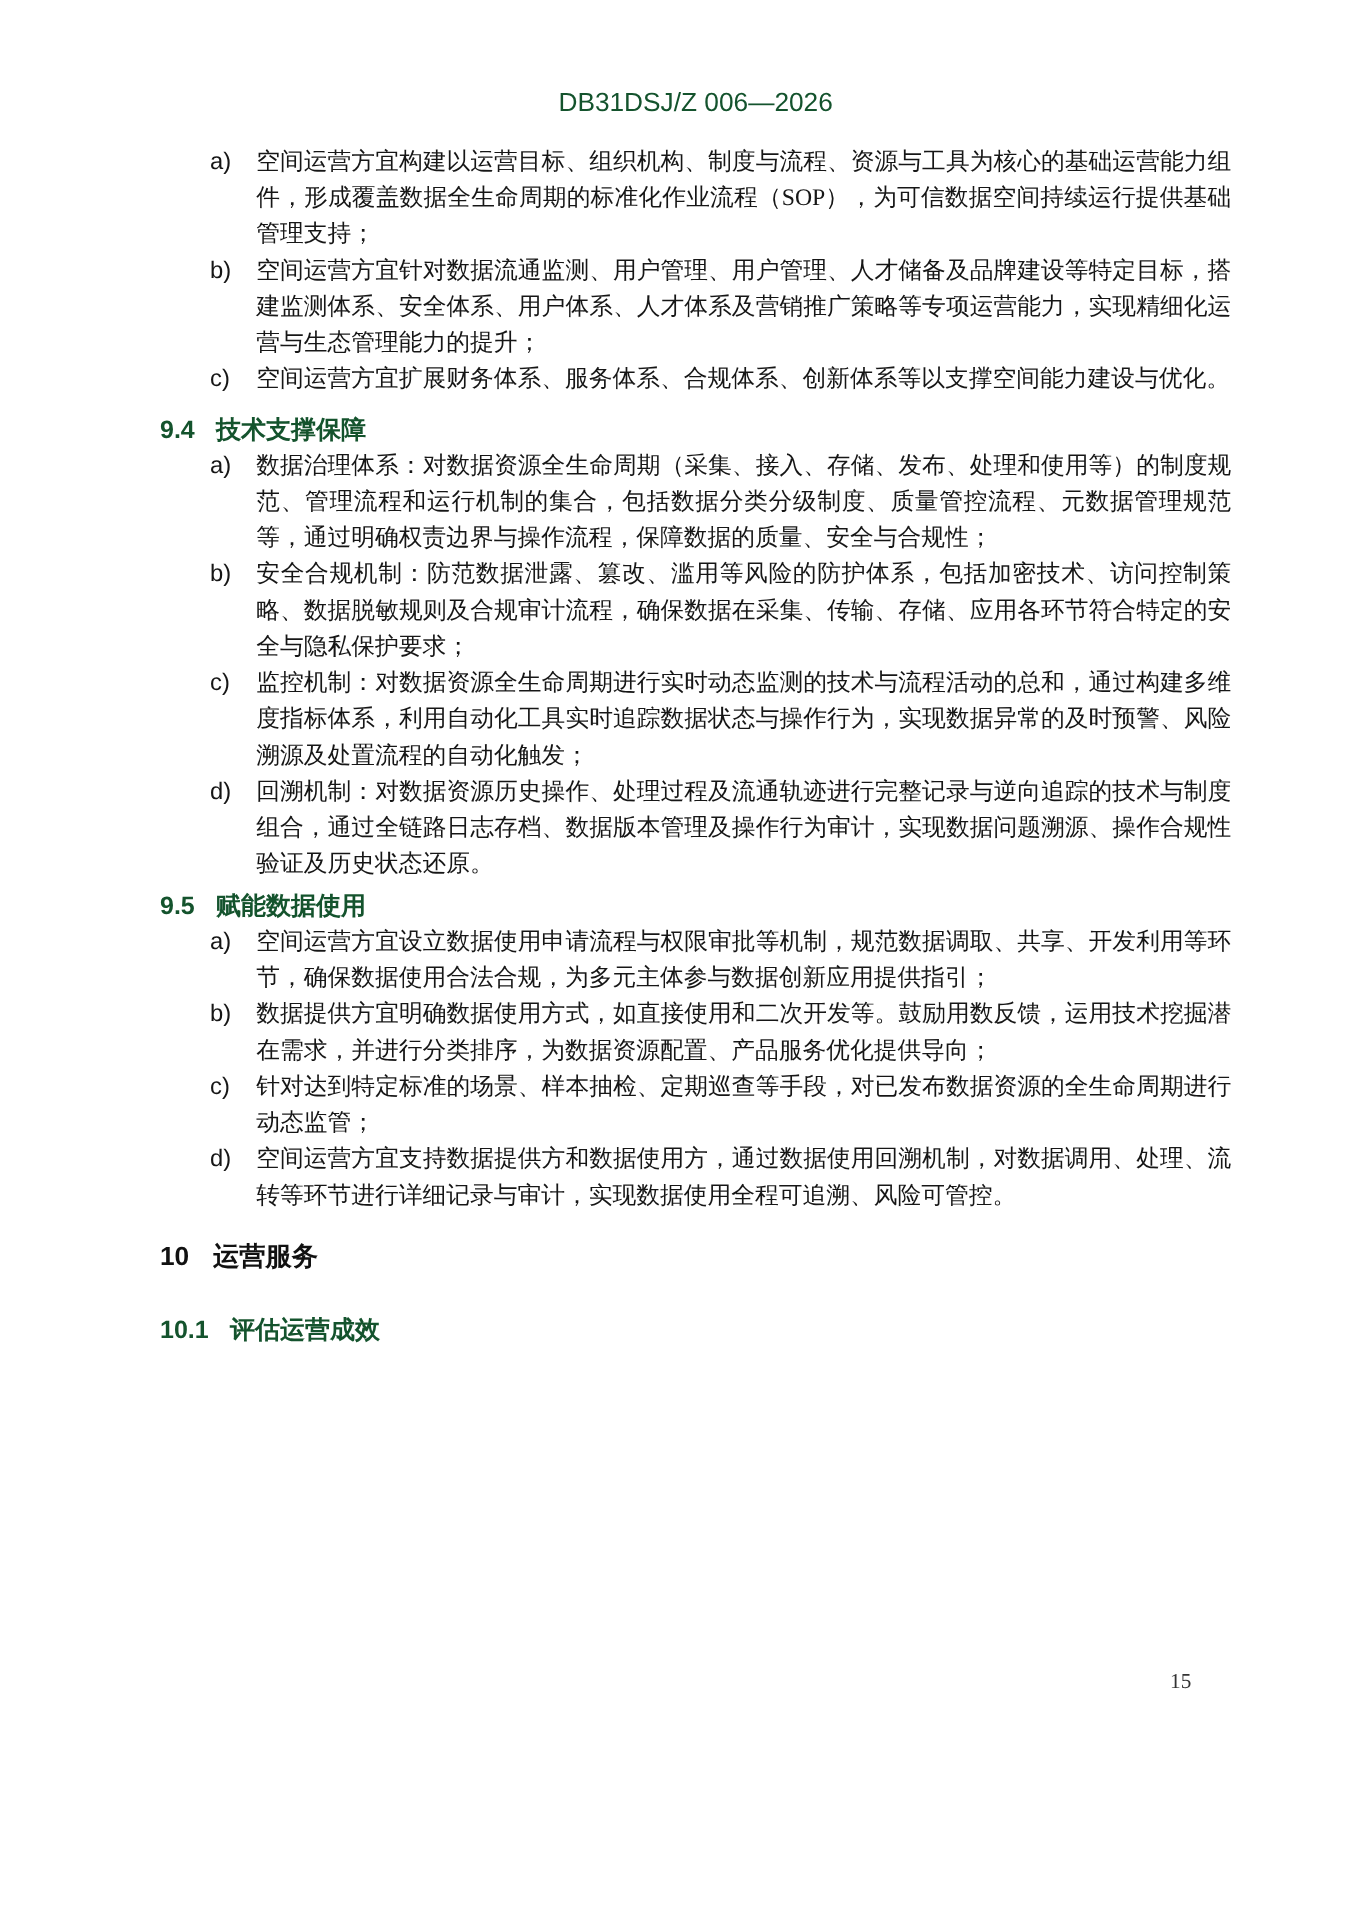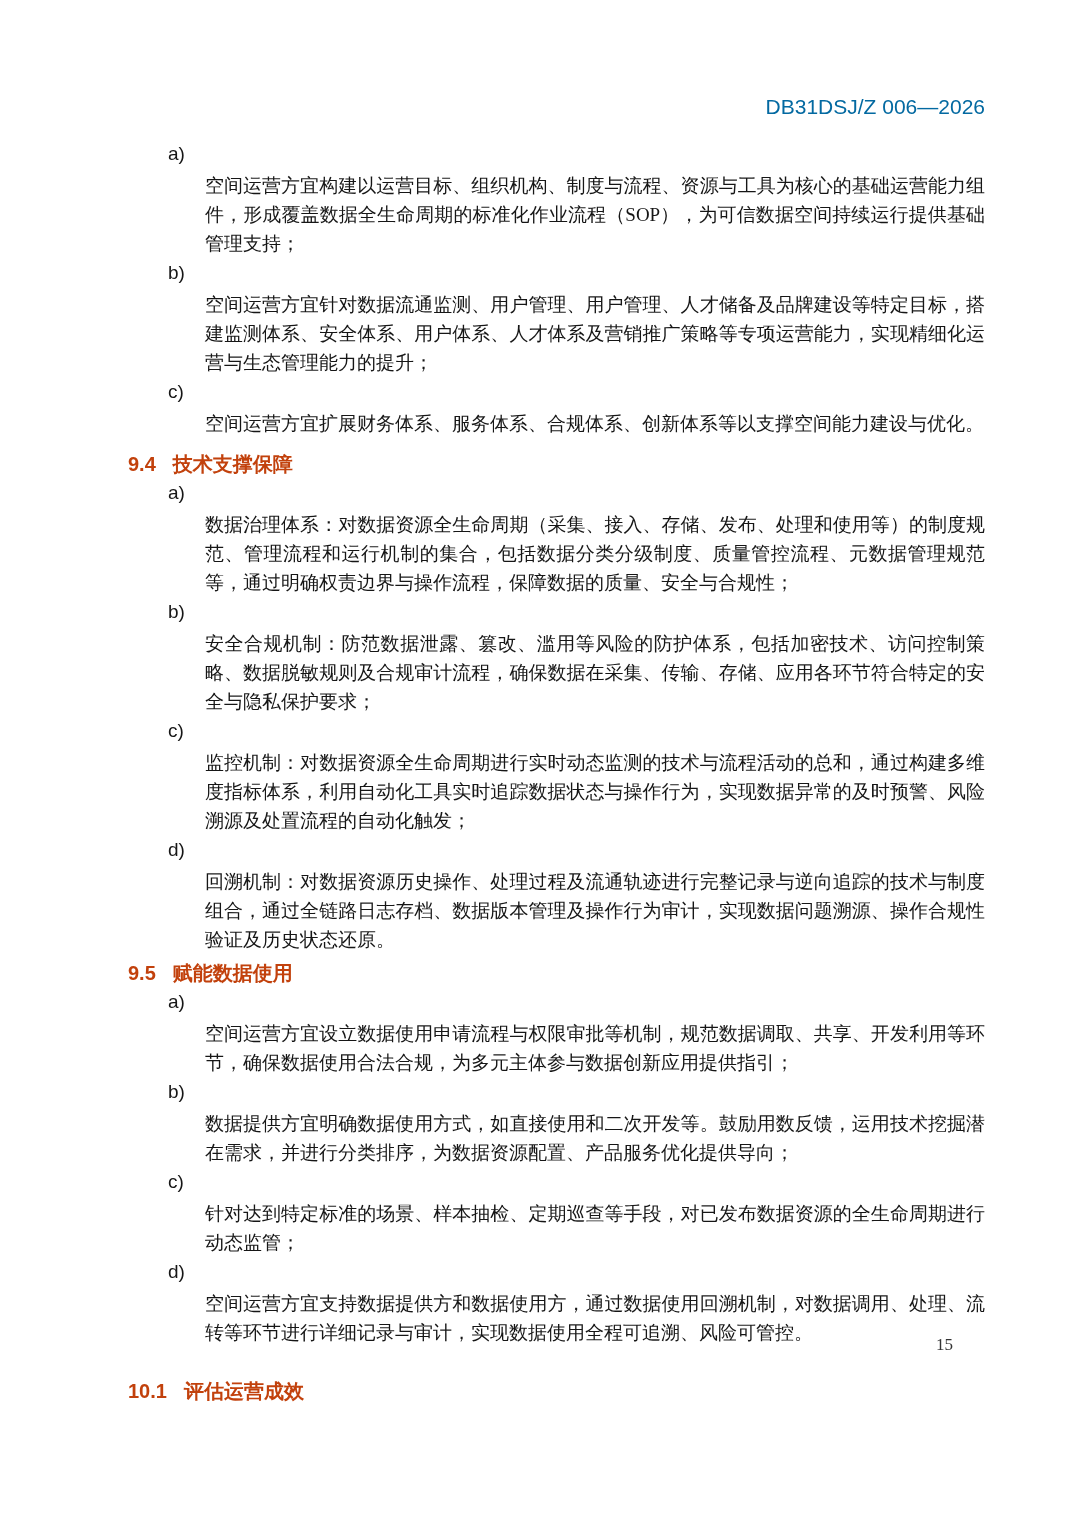--- a/index.html
+++ b/index.html
@@ -17,55 +17,54 @@
     font-family: "Liberation Serif", "DejaVu Serif", serif;
     font-size: 19px;
     line-height: 29px;
     overflow: hidden;
     box-sizing: border-box;
   }
   .content {
     padding: 0 95px 0 128px;
   }
   .doc-header {
-    padding-top: 95px;
-    text-align: right;
+    padding-top: 71px;
+    text-align: center;
     font-family: "Liberation Sans", "DejaVu Sans", sans-serif;
     font-size: 21px;
     line-height: 24px;
-    color: #0369a1;
+    color: #14532d;
   }
   .list {
     margin: 0;
     padding: 0;
     list-style: none;
   }
   .intro-list { margin-top: 20px; }
   .li {
     display: flex;
     align-items: flex-start;
   }
   .li-marker {
     flex: 0 0 37px;
     margin-left: 40px;
     font-family: "Liberation Sans", "DejaVu Sans", sans-serif;
     font-size: 19px;
   }
   .li-text {
     flex: 1 1 auto;
     text-align: justify;
-    margin-top: 32px;
   }
   .sec-h {
     margin: 12px 0 0 0;
     font-family: "Liberation Sans", "DejaVu Sans", sans-serif;
     font-weight: bold;
     font-size: 20px;
     line-height: 28px;
-    color: #c2410c;
+    color: #14532d;
   }
   .sec-h .sec-num { margin-right: 17px; }
   .sec-h-95 { margin-top: 5px; }
   .chapter-h {
     margin: 20px 0 0 0;
     font-family: "Liberation Sans", "DejaVu Sans", sans-serif;
     font-weight: bold;
     font-size: 21px;
     line-height: 29px;
     color: #111111;
@@ -150,20 +149,23 @@
       <div class="li">
         <span class="li-marker">c)</span>
         <span class="li-text">针对达到特定标准的场景、样本抽检、定期巡查等手段，对已发布数据资源的全生命周期进行动态监管；</span>
       </div>
       <div class="li">
         <span class="li-marker">d)</span>
         <span class="li-text">空间运营方宜支持数据提供方和数据使用方，通过数据使用回溯机制，对数据调用、处理、流转等环节进行详细记录与审计，实现数据使用全程可追溯、风险可管控。</span>
       </div>
     </div>
 
+    <h1 class="chapter-h">
+      <span class="sec-num">10</span><span class="sec-title">运营服务</span>
+    </h1>
 
     <h2 class="sec-h sub-h">
       <span class="sec-num">10.1</span><span class="sec-title">评估运营成效</span>
     </h2>
 
   </div>
 
   <div class="page-num">15</div>
 </div>
 

